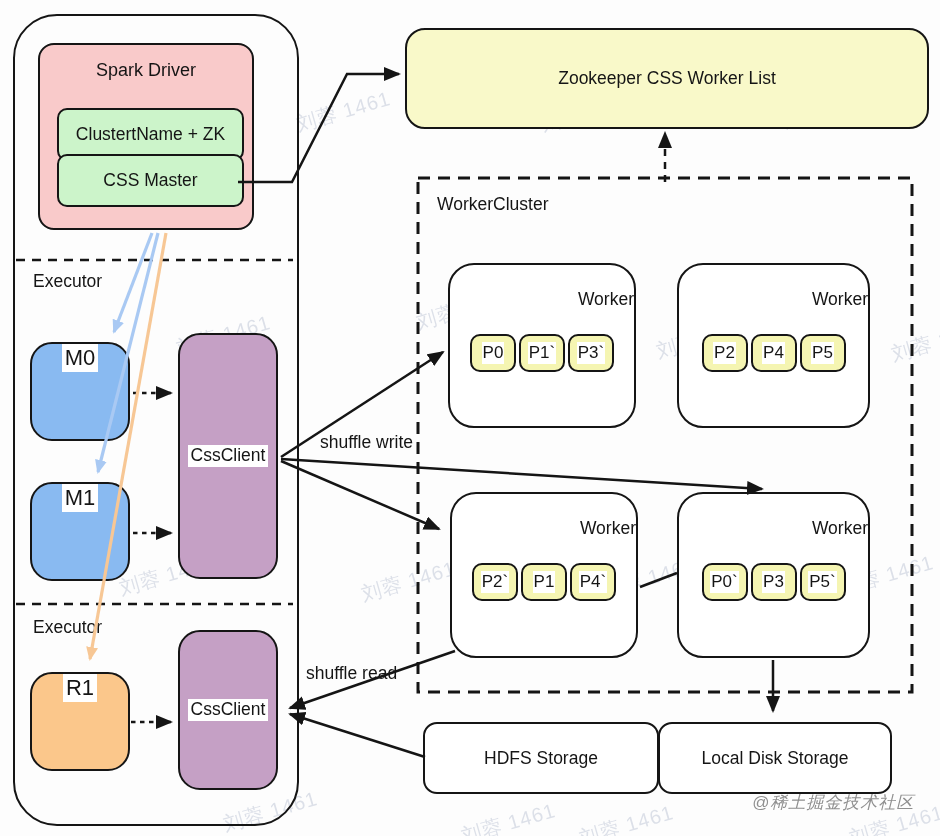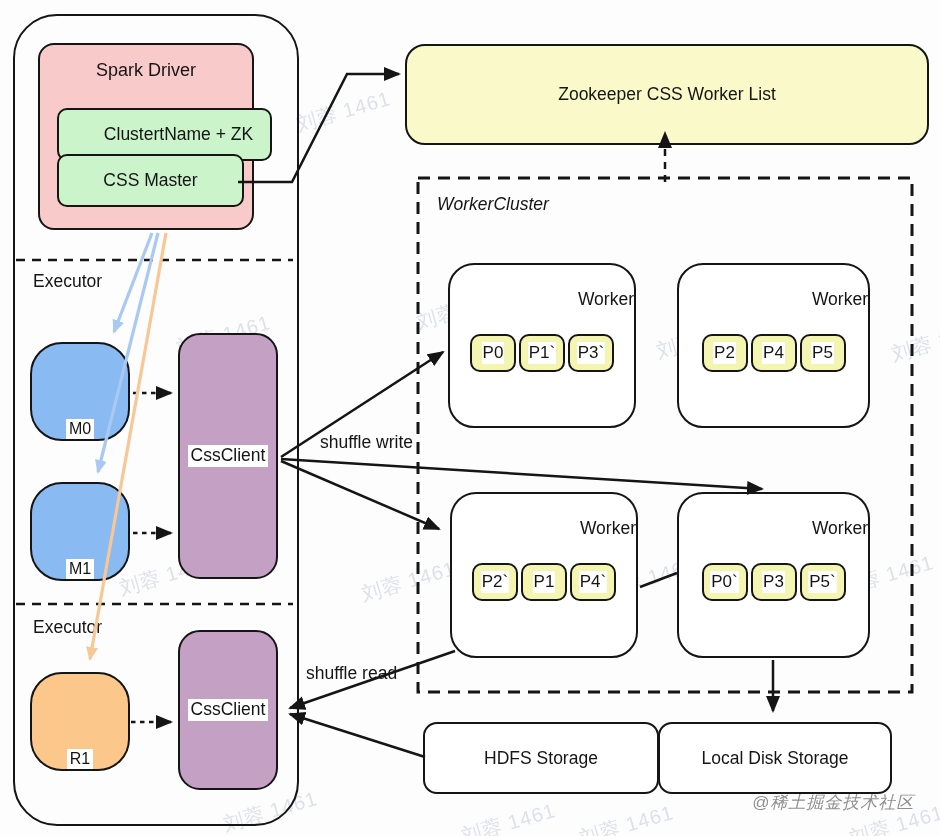--- a/index.html
+++ b/index.html
@@ -12,30 +12,30 @@
   
   .outer{
     left:13px;top:14px;width:282px;height:808px;
     border:2.5px solid var(--ink);border-radius:44px;background:transparent;z-index:1;
   }
   .box{position:absolute;border:2px solid var(--ink);box-sizing:border-box;z-index:1;}
   .pink{left:38px;top:43px;width:216px;height:187px;background:var(--pink);border-radius:16px;}
   .pink .title{position:absolute;left:0;right:0;top:15px;text-align:center;font-size:18px;}
   .green{position:absolute;left:17px;width:183px;height:49px;background:var(--green);
     border:2px solid var(--ink);border-radius:10px;display:flex;align-items:center;justify-content:center;font-size:17.5px;}
-  .g1{top:63px;padding-left:28px;} .g2{top:109px;}
-  .mbox{width:100px;height:99px;border-radius:32px;display:flex;align-items:flex-end;justify-content:center;font-size:16px;}
+  .g1{top:63px;} .g2{top:109px;}
+  .mbox{width:100px;height:99px;border-radius:22px;display:flex;align-items:flex-start;justify-content:center;font-size:22px;}
   .blue{background:var(--blue);}
   .orangebg{background:var(--orange);}
   .cssclient{width:100px;background:var(--purple);border-radius:22px;display:flex;align-items:center;justify-content:center;font-size:17.5px;}
   .lbl{background:#fff;padding:0 3px;line-height:1.25;}
   .execlabel{font-size:17.5px;z-index:2;}
   .zk{left:405px;top:28px;width:520px;height:97px;background:var(--yellow);
-    border:2.5px solid var(--ink);border-radius:20px;display:flex;align-items:center;justify-content:center;font-size:17.5px;margin-top:16px;}
-  .wclabel{left:437px;top:194px;font-size:17.5px;z-index:2;font-style:italic;}
+    border:2.5px solid var(--ink);border-radius:20px;display:flex;align-items:center;justify-content:center;font-size:17.5px;}
+  .wclabel{left:437px;top:194px;font-size:17.5px;z-index:2;}
   .worker{position:absolute;background:#fff;border:2.5px solid var(--ink);border-radius:26px;z-index:1;box-sizing:border-box;}
   .wtitle{margin-top:24px;text-align:right;font-size:17.5px;}
   .chips{display:flex;justify-content:center;gap:3px;margin-top:24px;}
   .chip{width:46px;height:38px;background:var(--chip-yellow);border:2px solid var(--ink);border-radius:10px;
     display:flex;align-items:center;justify-content:center;font-size:17px;box-sizing:border-box;}
   .chip .lbl{padding:0 1px;}
   .storage{background:#fff;border:2.5px solid var(--ink);border-radius:14px;
     display:flex;align-items:center;justify-content:center;font-size:17.5px;z-index:1;}
   .note{font-size:17.5px;z-index:2;}
   

